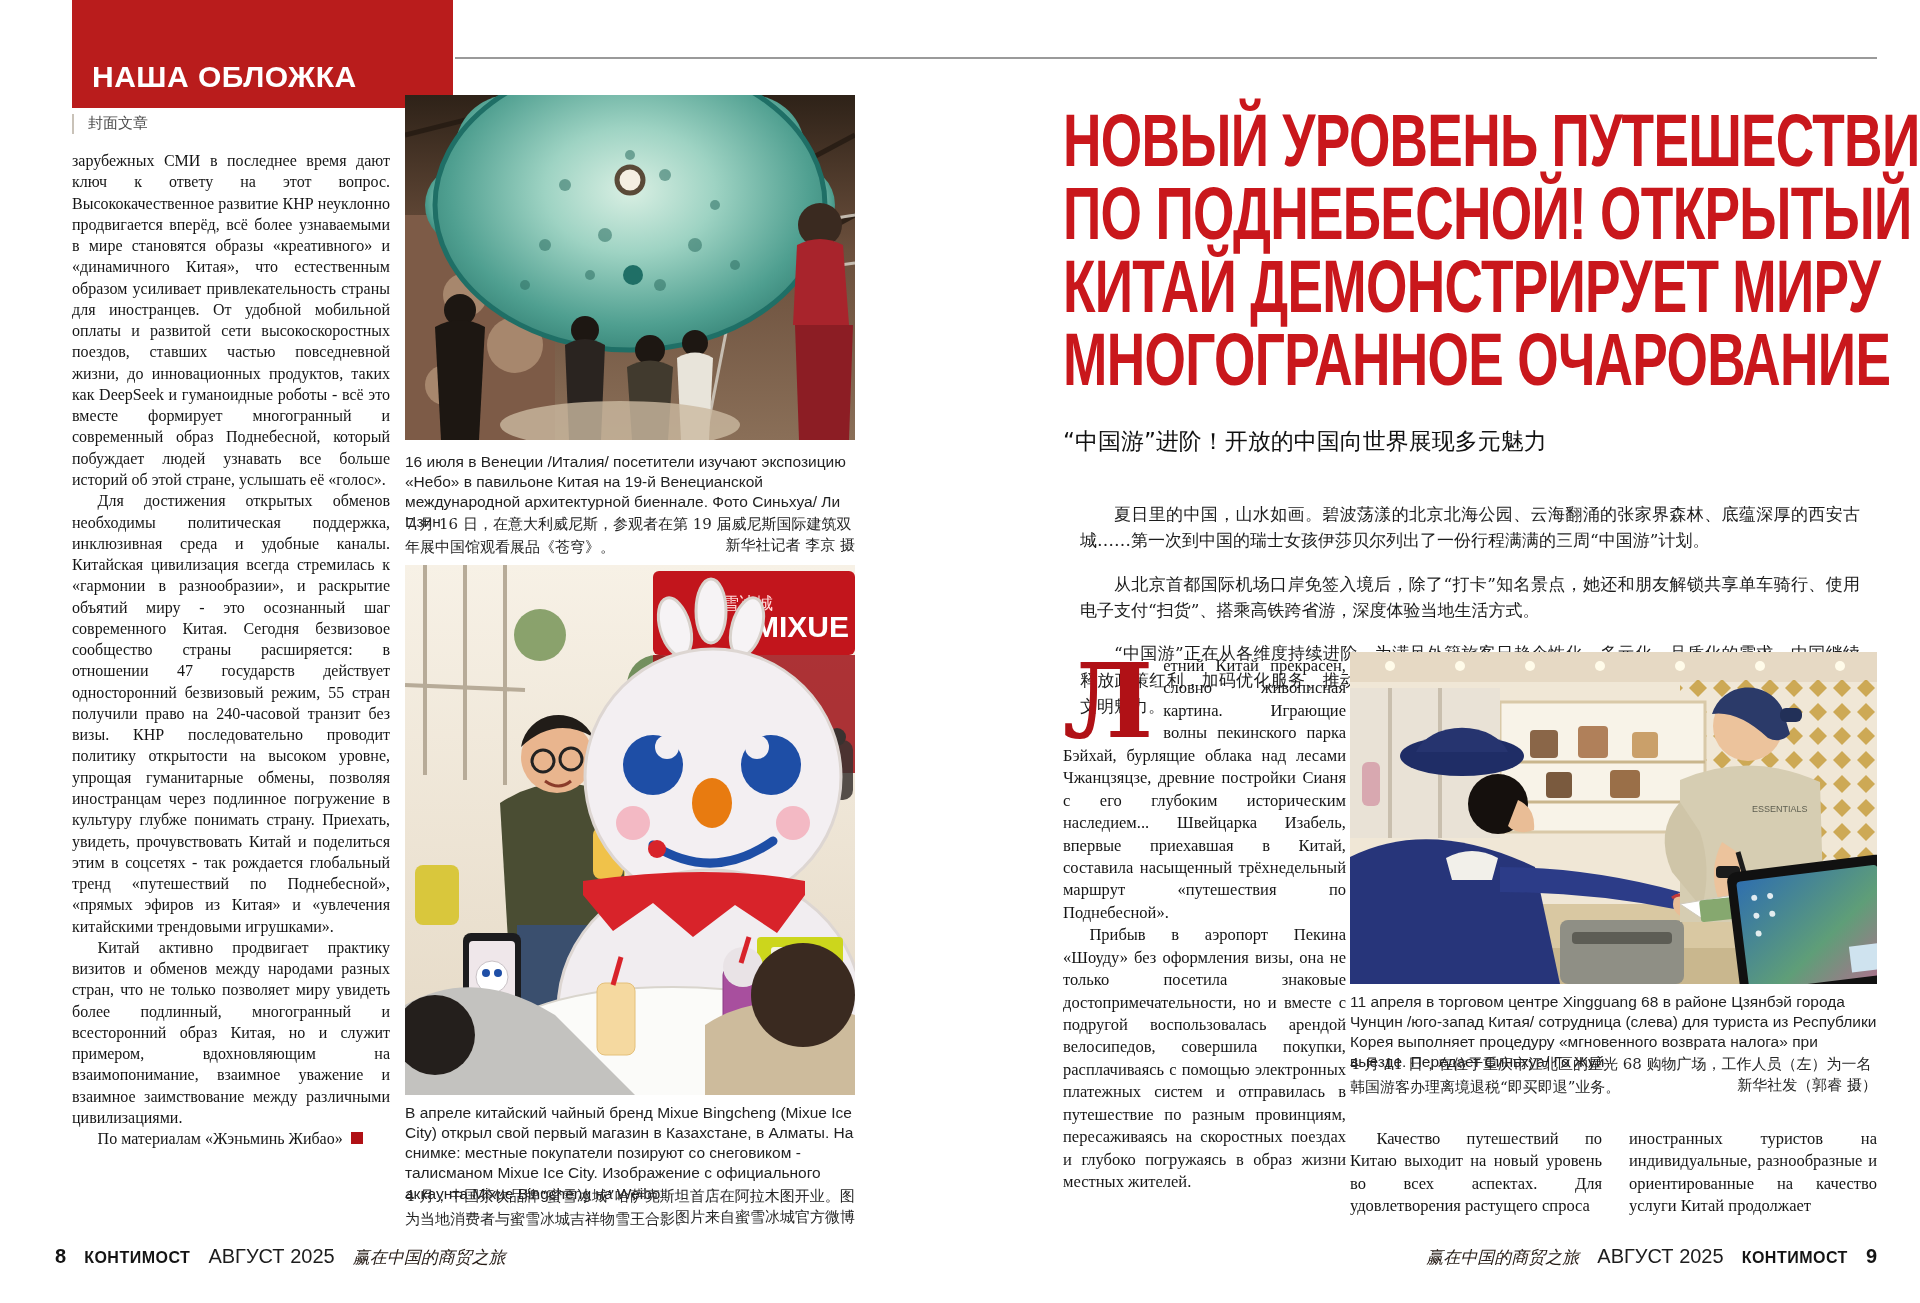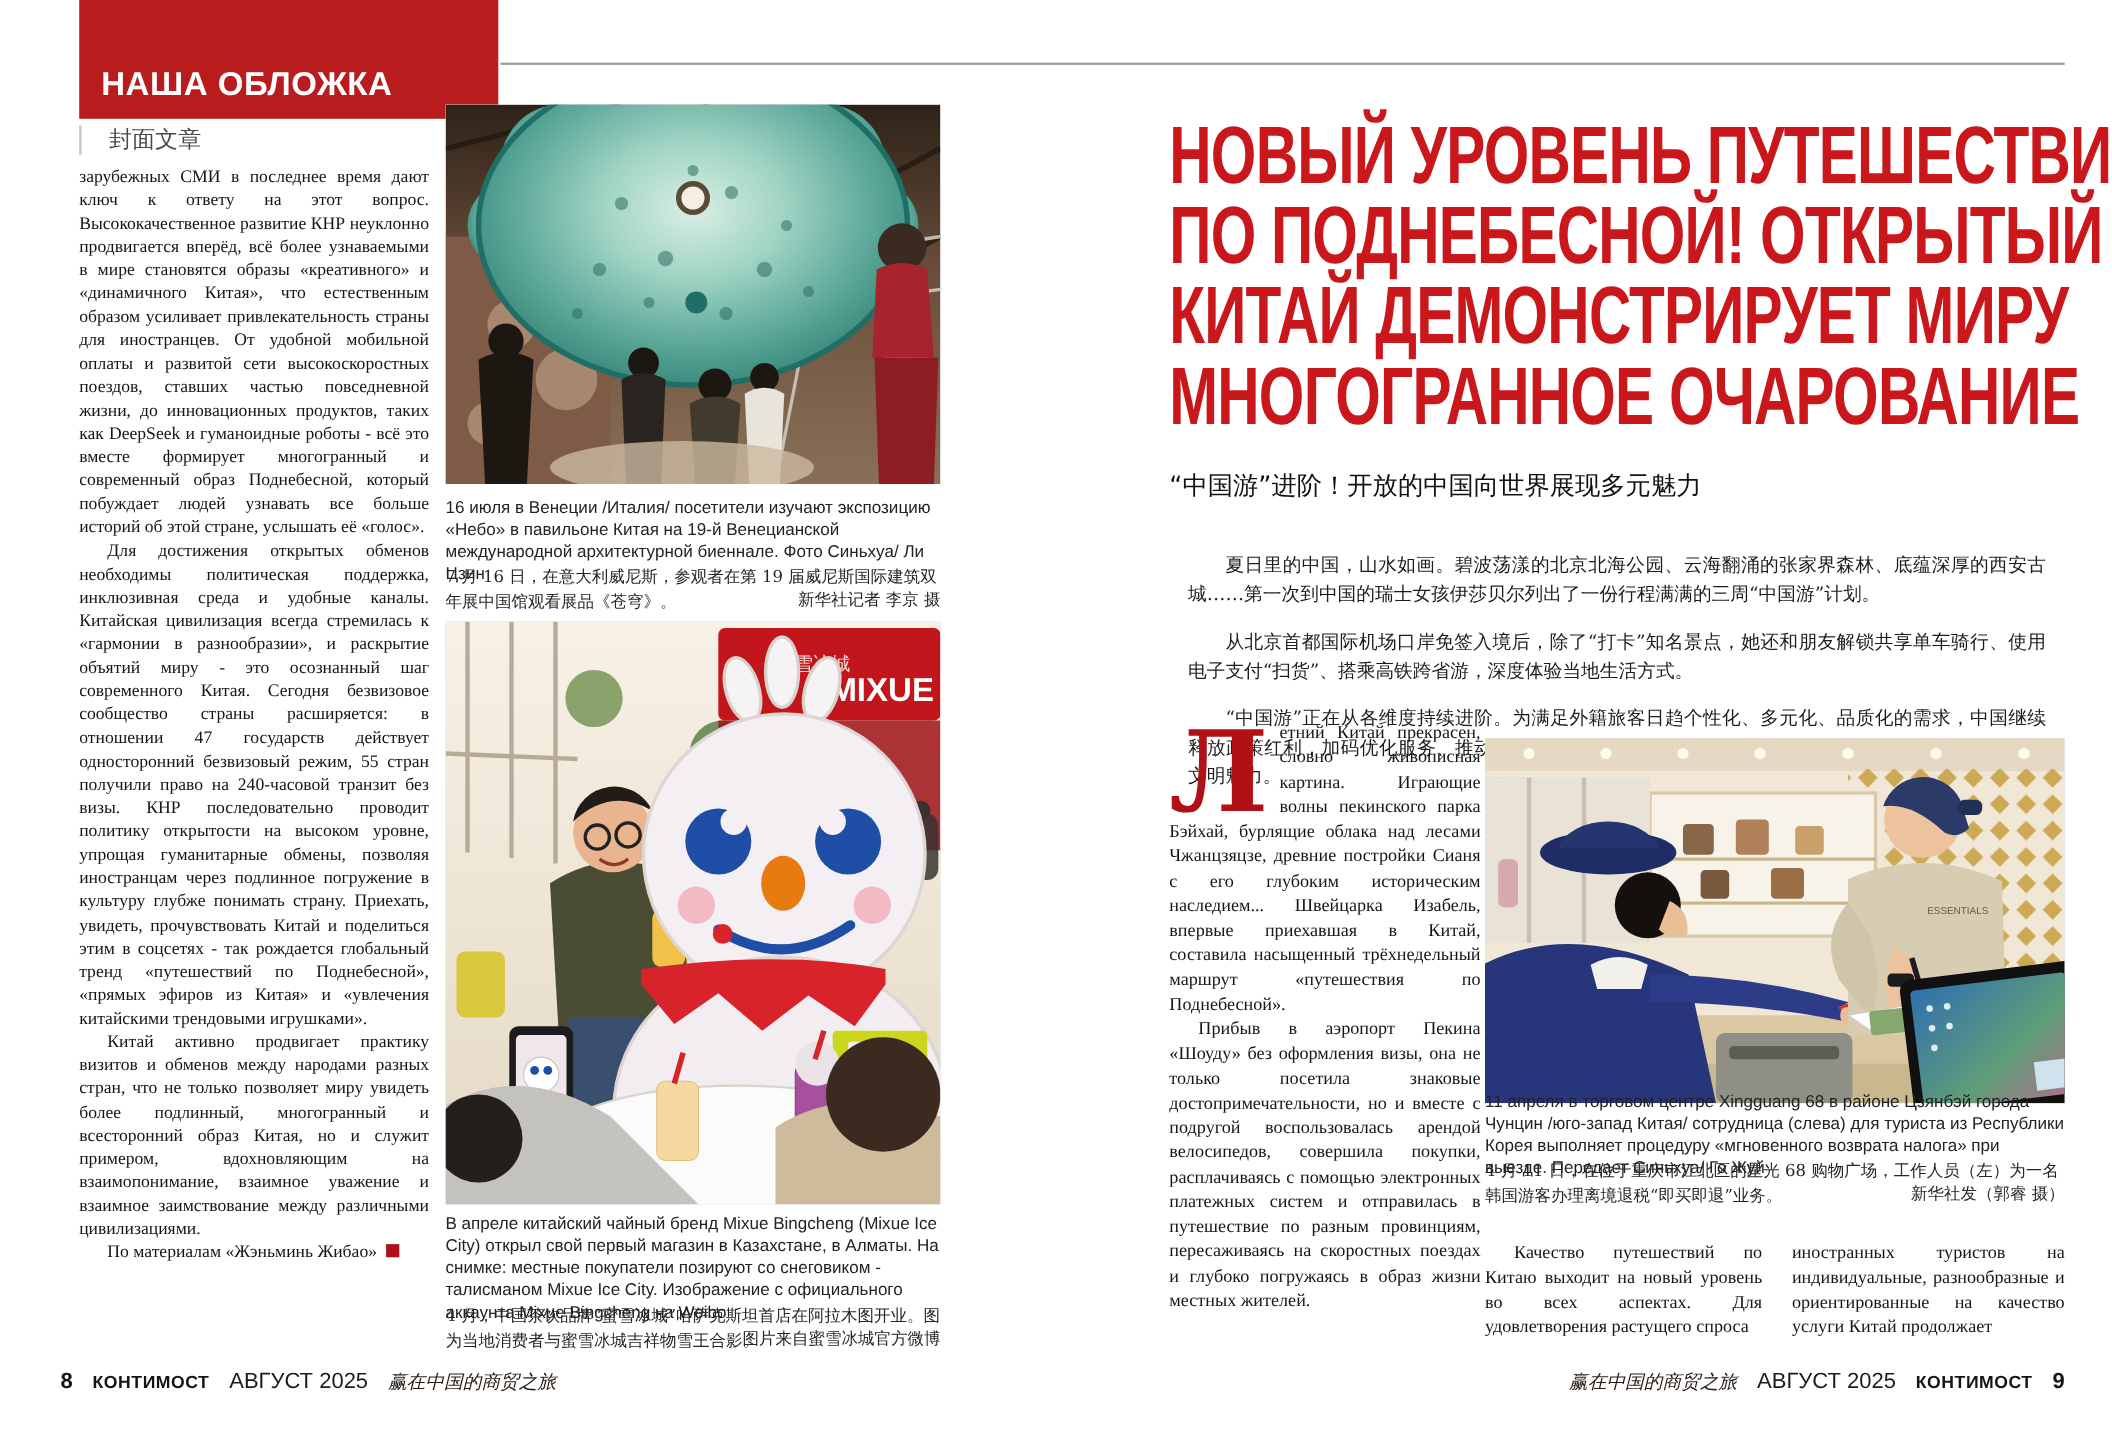--- a/index.html
+++ b/index.html
@@ -6,21 +6,21 @@
   body{font-family:"Liberation Serif", serif; color:#141414;}
   #canvas{position:relative;width:1920px;height:1303px;background:#ffffff;overflow:hidden;}
   .abs{position:absolute;}
 
   
   .top-rule{left:455px;top:57px;width:1422px;height:2px;background:#9a9a9a;}
 
   
   .red-header{left:72px;top:0;width:381px;height:108px;background:#b91c1c;display:flex;align-items:flex-end;}
   .red-header .t{font-family:"Liberation Sans",sans-serif;font-weight:bold;font-size:30px;color:#ffffff;padding:0 0 14px 20px;letter-spacing:.5px;}
-  .subheader{left:72px;top:114px;width:280px;font-family:"DejaVu Sans",sans-serif;font-size:21px;color:#4a4a4a;border-left:2px solid #c9c2b8;padding-left:25px;line-height:1.3;}
+  .subheader{left:72px;top:114px;width:280px;font-family:"DejaVu Sans",sans-serif;font-size:15px;color:#4a4a4a;border-left:2px solid #c9c2b8;padding-left:14px;line-height:1.3;}
 
   .body-col{text-align:justify;font-size:16px;line-height:1.33;color:#151515;}
   .body-col p{margin:0;}
   .body-col p.ind{text-indent:1.6em;}
   .col-left{left:72px;top:150px;width:318px;}
   .endmark{display:inline-block;width:12px;height:12px;background:#b01116;margin-left:8px;vertical-align:baseline;}
 
   .photo-frame{overflow:hidden;background:#ddd;}
   .photo-frame svg{display:block;}
 
@@ -272,21 +272,21 @@
     <p>从北京首都国际机场口岸免签入境后，除了“打卡”知名景点，她还和朋友解锁共享单车骑行、使用电子支付“扫货”、搭乘高铁跨省游，深度体验当地生活方式。</p>
     <p>“中国游”正在从各维度持续进阶。为满足外籍旅客日趋个性化、多元化、品质化的需求，中国继续释放政策红利，加码优化服务、推动产业升级，以最大的诚意向世界展现中国的包容开放、创新活力和文明魅力。</p>
     <p class="intro-credit">据新华社</p>
   </div>
 
   <div class="abs body-col col-r1">
     <p><span class="dropcap">Л</span><span>етний Китай прекрасен, словно живописная картина. Играющие волны пекинского парка Бэйхай, бурлящие облака над лесами Чжанцзяцзе, древние постройки Сианя с его глубоким историческим наследием... Швейцарка Изабель, впервые приехавшая в Китай, составила насыщенный трёхнедельный маршрут «путешествия по Поднебесной».</span></p>
     <p class="ind">Прибыв в аэропорт Пекина «Шоуду» без оформления визы, она не только посетила знаковые достопримечательности, но и вместе с подругой воспользовалась арендой велосипедов, совершила покупки, расплачиваясь с помощью электронных платежных систем и отправилась в путешествие по разным провинциям, пересаживаясь на скоростных поездах и глубоко погружаясь в образ жизни местных жителей.</p>
   </div>
 
-  <div class="abs photo-frame" style="left:1350px;top:652px;width:527px;height:332px;margin-top:19px;">
+  <div class="abs photo-frame" style="left:1350px;top:652px;width:527px;height:332px;">
     <svg width="527" height="332" viewBox="0 0 527 332">
       <defs>
         <pattern id="gold" width="24" height="24" patternUnits="userSpaceOnUse">
           <path d="M12 3 L21 12 L12 21 L3 12 Z" fill="#c79f3e" opacity="0.85"></path>
         </pattern>
         <linearGradient id="screen3" x1="0" y1="0" x2="1" y2="1">
           <stop offset="0" stop-color="#2f6fae"></stop>
             <stop offset="0.6" stop-color="#5f9e78"></stop>
             <stop offset="1" stop-color="#b06f8e"></stop>
         </linearGradient>

